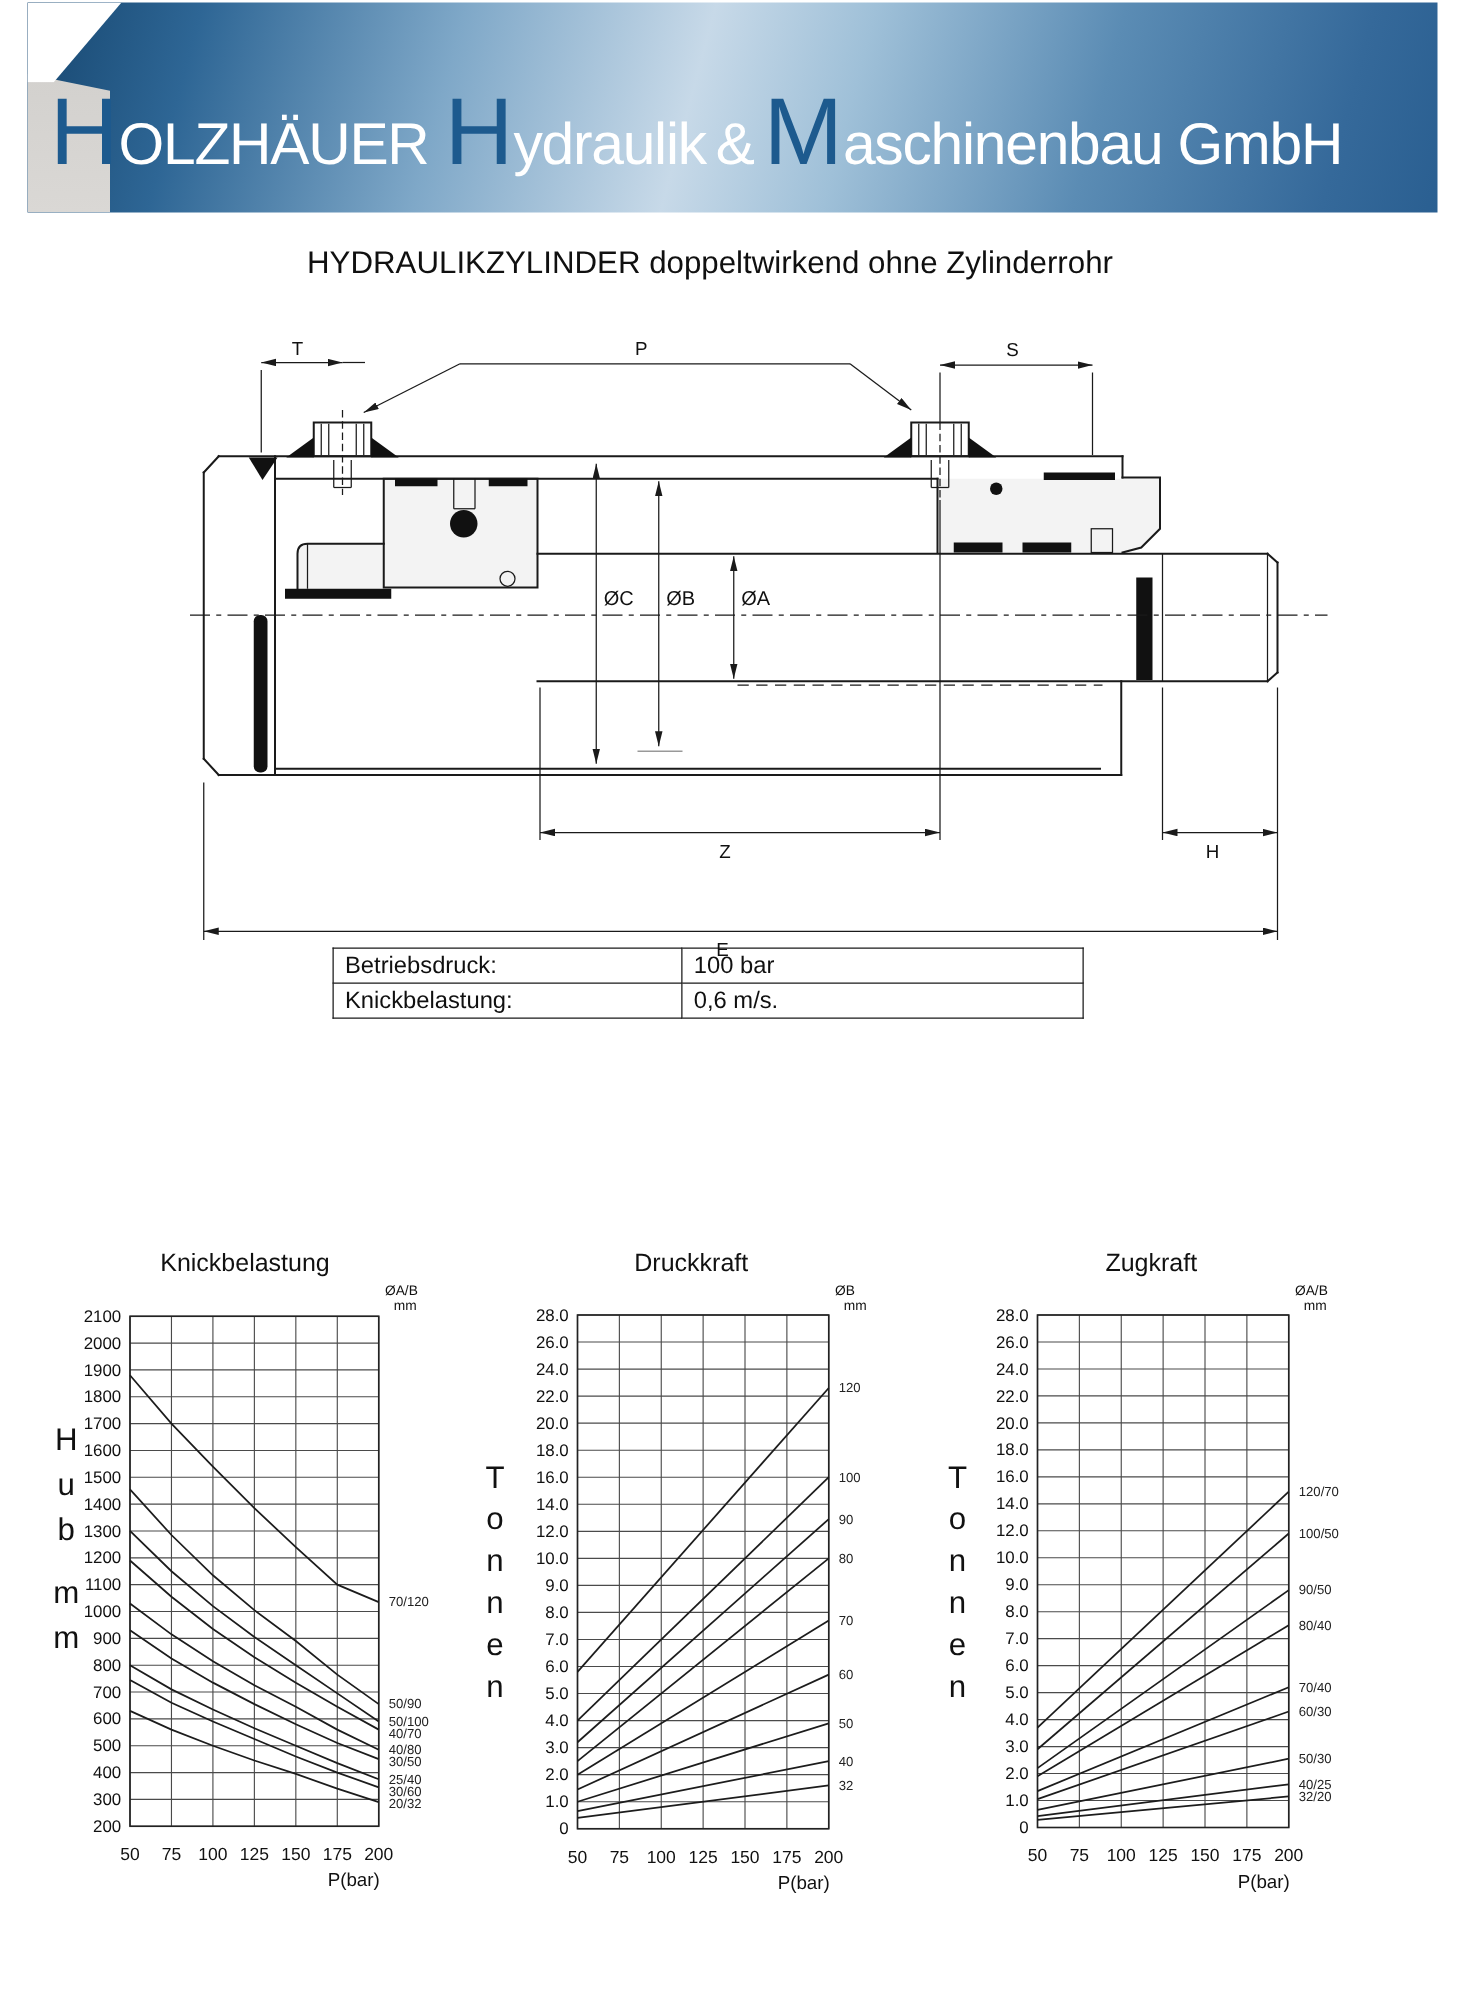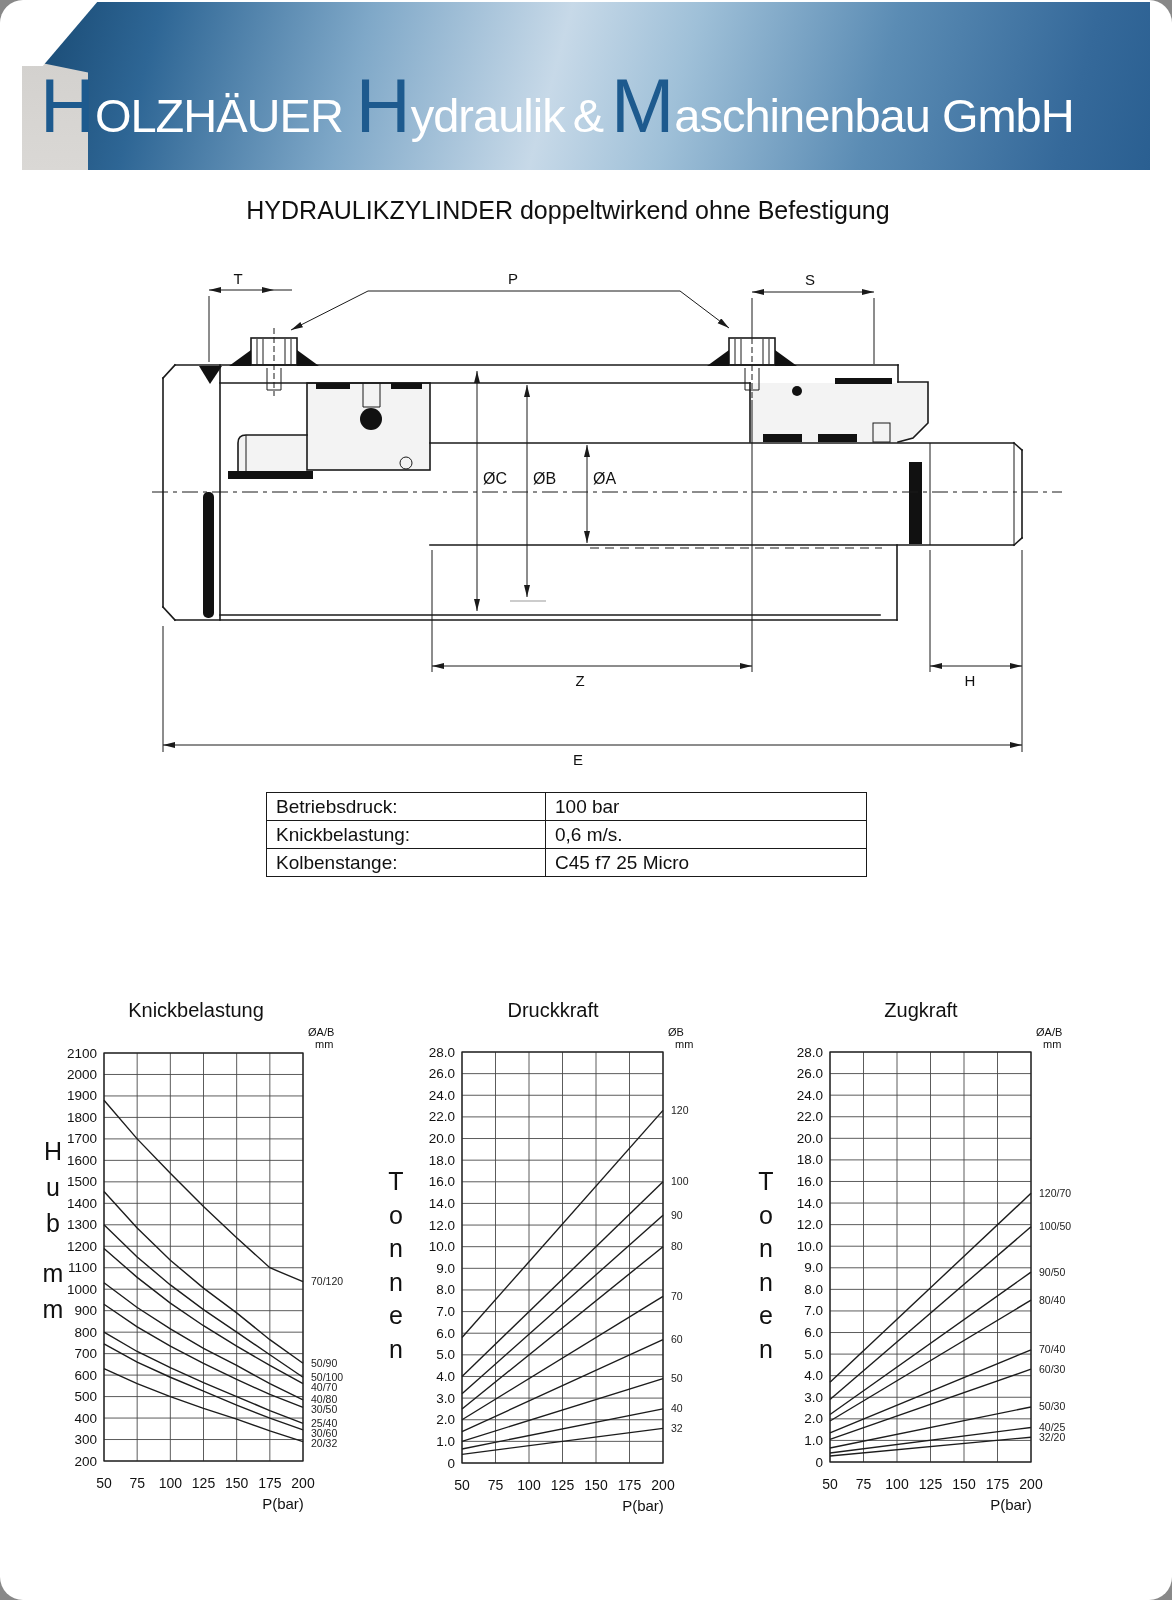--- a/index.html
+++ b/index.html
@@ -1,36 +1,36 @@
 <!DOCTYPE html>
 <html><head>
 <meta charset="utf-8">
 <style>
   html,body{margin:0;padding:0;background:#888;}
   .page{position:relative;width:1172px;height:1600px;background:#ffffff;overflow:hidden;
-        font-family:"Liberation Sans",sans-serif;margin:0 auto;border-radius:23px;}
+        font-family:"Liberation Sans",sans-serif;margin:0 auto;}
   
   .banner{position:absolute;left:22px;top:2px;width:1128px;height:168px;
     background:linear-gradient(105deg,#16466f 0%,#2e6695 12%,#7fa8c8 30%,#c7d9e8 47%,#9fc0d8 58%,#5b8cb4 75%,#35699a 92%,#2a5f91 100%);}
   .fold-gray{position:absolute;left:0;top:0;width:66px;height:100%;
     background:linear-gradient(#cfcdca,#dad8d5);
     clip-path:polygon(0 34%,100% 42%,100% 100%,0 100%);}
   .fold-white{position:absolute;left:0;top:0;width:80px;height:64px;background:#ffffff;
     clip-path:polygon(0 0,94% 0,26% 100%,0 100%);}
   .logo{position:absolute;left:18px;bottom:26px;white-space:nowrap;line-height:1;}
   .logo .lg{font-size:76px;color:#1d5a8e;font-weight:400;}
   .logo .sm{font-size:47px;color:#ffffff;letter-spacing:-1px;font-weight:400;}
   .logo .sp{margin-left:13px;}
   .logo .sp2{margin-left:12px;}
   .logo .amp{margin:0 8px;}
   
   .doc-title{position:absolute;left:0;top:196px;width:1136px;text-align:center;
     font-size:25px;color:#101010;}
   
-  .spec{position:absolute;left:266px;top:792px;border-collapse:collapse;table-layout:fixed;width:600px;}
+  .spec{position:absolute;left:266px;top:758px;border-collapse:collapse;table-layout:fixed;width:600px;}
   .spec td{border:1.6px solid #1a1a1a;height:27px;font-size:19px;color:#101010;
     padding:0 0 0 9px;vertical-align:middle;}
   
   .overlay{position:absolute;left:0;top:0;width:1172px;height:1600px;}
   svg text{font-family:"Liberation Sans",sans-serif;fill:#111;}
   .outline{stroke:#1a1a1a;stroke-width:1.6;fill:none;stroke-linecap:square;}
   .thin{stroke:#1a1a1a;stroke-width:1;fill:none;}
   .fillblk{fill:#111;stroke:none;}
   .fillgry{fill:#f3f3f3;stroke:none;}
   .dim{stroke:#1a1a1a;stroke-width:1;fill:none;}
@@ -53,39 +53,35 @@
 <div class="page">
 
   <div class="banner">
     <div class="fold-gray"></div>
     <div class="fold-white"></div>
     <div class="logo">
       <span class="lg">H</span><span class="sm">OLZHÄUER</span><span class="lg sp">H</span><span class="sm">ydraulik</span><span class="sm amp">&amp;</span><span class="lg">M</span><span class="sm">aschinenbau</span><span class="sm sp2">GmbH</span>
     </div>
   </div>
 
-  <div class="doc-title">HYDRAULIKZYLINDER doppeltwirkend ohne Befestigung</div>
+  <div class="doc-title">HYDRAULIKZYLINDER doppeltwirkend ohne Zylinderrohr</div>
 
   <table class="spec">
     <colgroup>
         <col style="width:279px">
         <col style="width:321px">
       </colgroup>
     <tbody>
         <tr>
       <td>Betriebsdruck:</td>
       <td>100 bar</td>
         </tr>
     <tr>
       <td>Knickbelastung:</td>
       <td>0,6 m/s.</td>
-        </tr>
-    <tr>
-      <td>Kolbenstange:</td>
-      <td>C45 f7 25 Micro</td>
         </tr>
   </tbody>
     </table>
 
   <svg id="main-svg" class="overlay" viewBox="0 0 1172 1600">
     <defs>
       <marker id="arr" markerWidth="13" markerHeight="8" refX="12" refY="3" orient="auto-start-reverse" markerUnits="userSpaceOnUse">
         <path d="M0,0 L12,3 L0,6 z" fill="#1a1a1a"></path>
       </marker>
     </defs>

